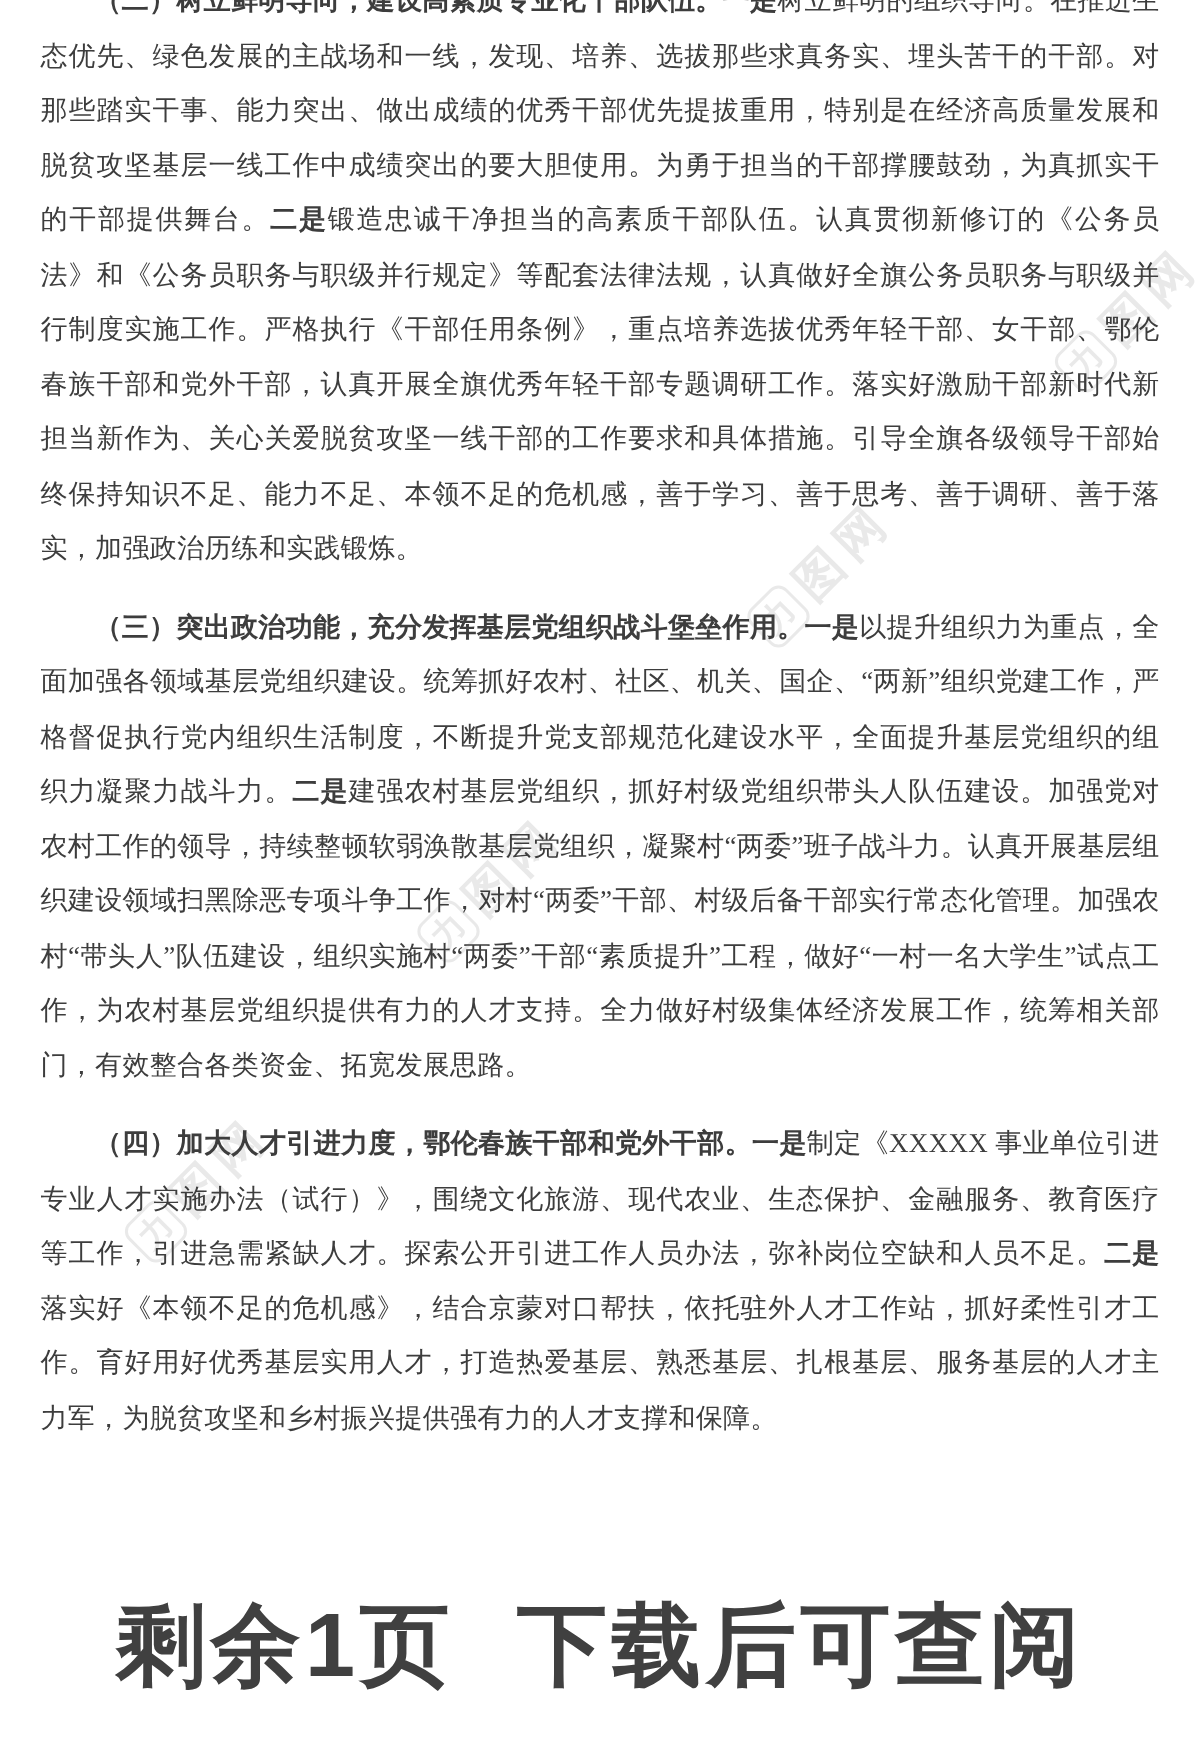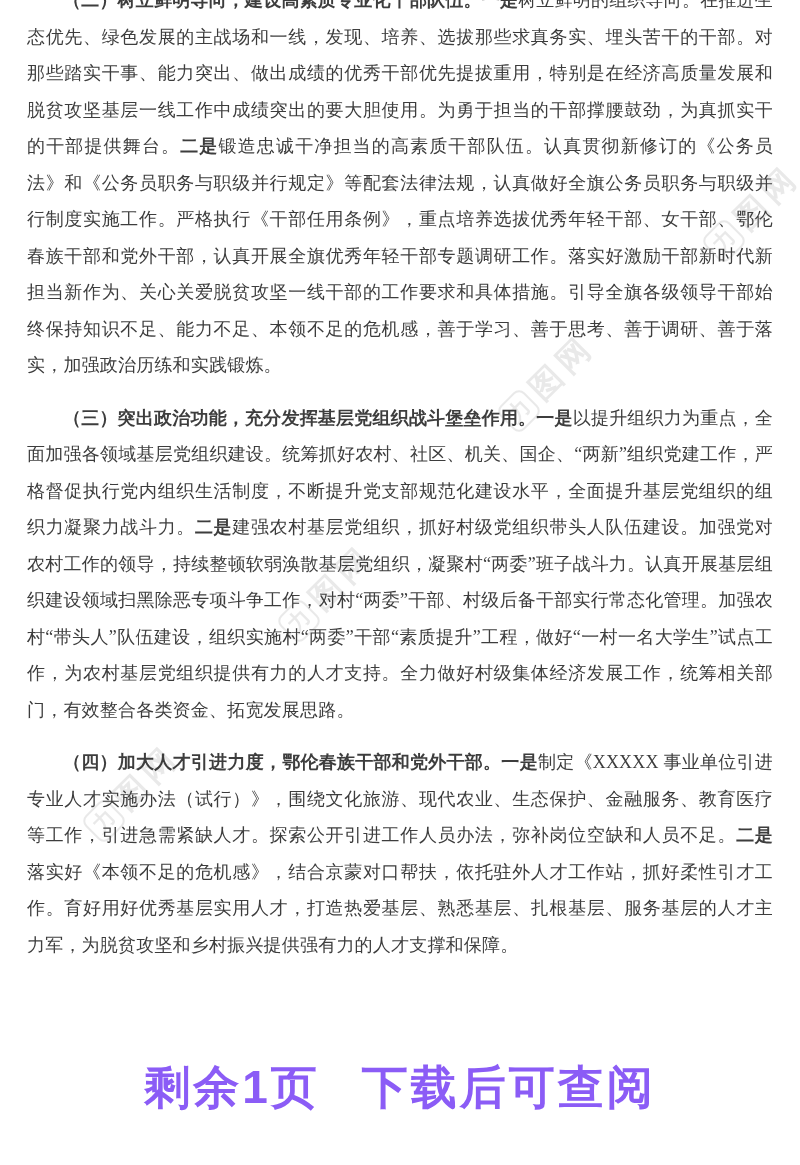--- a/index.html
+++ b/index.html
@@ -45,22 +45,22 @@
   .doc-text .run { font-weight: normal; }
   .doc-text .run.bold { font-weight: bold; }
 
   
   .footer-banner {
     position: absolute;
     top: 1057px; left: 0; width: 100%;
     text-align: center;
     font-family: "Liberation Sans", sans-serif;
     font-weight: bold;
-    font-size: 46px;
-    color: #8b5cf6;
+    font-size: 60px;
+    color: #404040;
     letter-spacing: 3px;
     white-space: nowrap;
   }
   .footer-banner .gap { display: inline-block; width: 42px; }
 </style>
 </head>
 <body>
 
 <div class="page">
 

